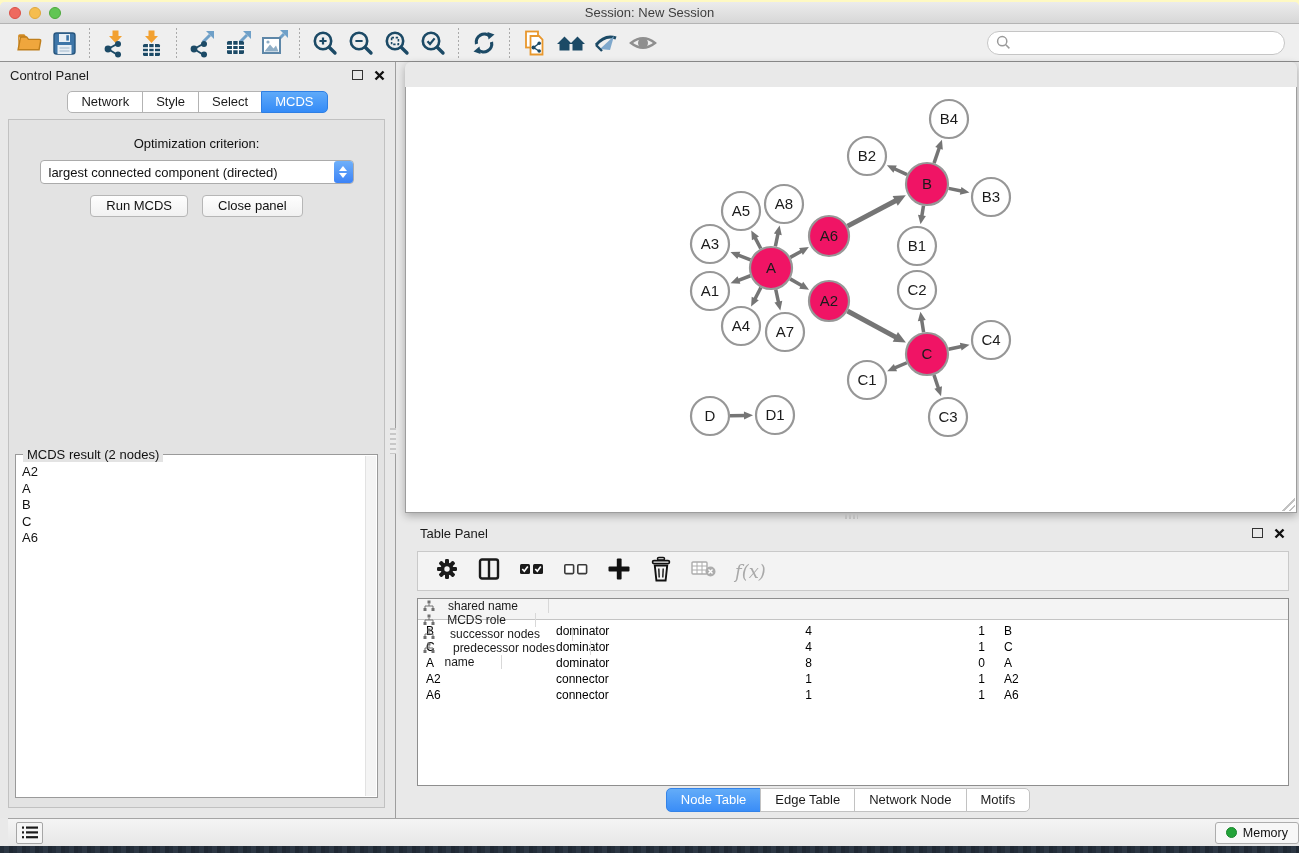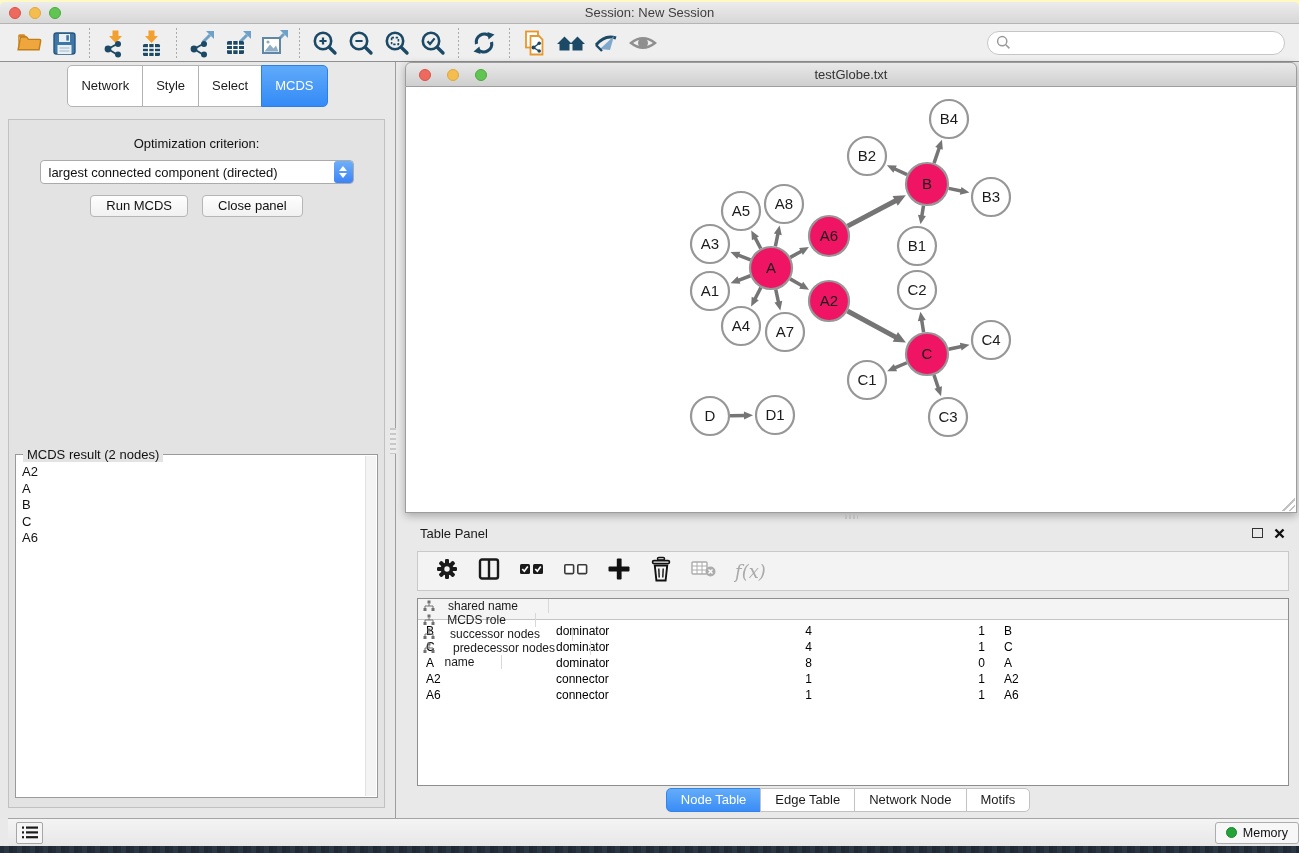--- a/index.html
+++ b/index.html
@@ -39,21 +39,21 @@
   .control-panel { position:absolute; left:0; top:0; width:396px; height:756px;
     background:#E8E8E8; border-right:1px solid #9E9E9E; }
   .panel-header { height:26px; display:flex; align-items:center; padding:0 10px; }
   .panel-title { font-size:13px; color:#1b1b1b; }
   .panel-header .spacer { flex:1; }
   .float-btn { width:11px; height:10px; border:1.6px solid #333; margin-right:10px; background:transparent; }
   .close-btn { width:12px; height:12px; display:flex; align-items:center; justify-content:center; }
 
   .cp-tabs { display:flex; justify-content:center; margin-top:3px; }
   .ctab { font-size:13px; color:#1b1b1b; background:#fff; border:1px solid #B3B3B3; margin-left:-1px;
-    padding:12px 13px; line-height:16px; }
+    padding:2px 13px; line-height:16px; }
   .ctab:first-child { border-radius:5px 0 0 5px; margin-left:0; }
   .ctab:last-child { border-radius:0 5px 5px 0; }
   .ctab.active { background:linear-gradient(#5FAAF9,#348BF7); border-color:#2E7FE4; color:#fff; }
 
   .cp-inner { position:absolute; left:8px; right:10px; top:57px; bottom:10px;
     background:#E3E3E3; border:1px solid #C1C1C1; }
   .opt-label { text-align:center; margin-top:16px; font-size:13px; color:#111; }
   .dropdown { width:314px; height:24px; margin:9px auto 0; background:#fff; border:1px solid #ABABAB;
     border-radius:4px; display:flex; align-items:center; position:relative; }
   .dropdown .dd-value { flex:1; font-size:13px; color:#111; padding-left:8px; white-space:nowrap; }
@@ -311,20 +311,30 @@
           <circle cx="6.2" cy="6.2" r="4.6" fill="none" stroke="#9A9A9A" stroke-width="1.5"></circle>
           <line x1="9.8" y1="9.8" x2="13.4" y2="13.4" stroke="#9A9A9A" stroke-width="1.5"></line>
         </svg>
         <input type="text" placeholder="" style="">
       </div>
     </div>
 
     <div class="main">
 
       <div class="control-panel">
+        <div class="panel-header">
+          <span class="panel-title">Control Panel</span>
+          <span class="spacer"></span>
+          <span class="float-btn"></span>
+          <span class="close-btn">
+            <svg width="11" height="11" viewBox="0 0 11 11">
+                <path d="M1.5 1.5 L9.5 9.5 M9.5 1.5 L1.5 9.5" stroke="#111" stroke-width="2.4"></path>
+              </svg>
+          </span>
+        </div>
         <div class="cp-tabs">
             <div class="ctab">Network</div>
             <div class="ctab">Style</div>
             <div class="ctab">Select</div>
             <div class="ctab active">MCDS</div>
           </div>
         <div class="cp-inner">
           <div class="opt-label">Optimization criterion:</div>
           <div class="dropdown">
             <span class="dd-value">largest connected component (directed)</span>
@@ -348,28 +358,20 @@
               </div>
             <div class="gb-scrollbar"></div>
           </div>
         </div>
       </div>
       <div class="v-grip"></div>
 
       <div class="right-area">
 
         <div class="net-window">
-          <div class="nw-titlebar">
-            <div class="nw-lights">
-              <div class="light red"></div>
-              <div class="light yellow"></div>
-              <div class="light green"></div>
-            </div>
-            <div class="nw-title">testGlobe.txt</div>
-          </div>
           <div class="nw-canvas">
             <svg width="890" height="424" id="graph-svg">
                 <line x1="344.4146596993366" y1="188.76168568713538" x2="331.1352213054199" y2="193.7686870487761" stroke="#757575" stroke-width="3.5"></line>
                 <polygon points="324.5853403006634,196.23831431286462 331.59540029872835,189.32029011346134 334.4178314576867,196.80586840461166" fill="#757575"></polygon>
                 <line x1="344.52754906265756" y1="172.94526520498002" x2="330.98641259922414" y2="167.6176049570718" stroke="#757575" stroke-width="3.5"></line>
                 <polygon points="324.47245093734244,165.05473479501998 334.3120417380771,164.62758976801135 331.38304726716075,172.0721173815904" fill="#757575"></polygon>
                 <line x1="354.8926957847771" y1="200.54078814943088" x2="348.3232646473392" y2="213.24168834847748" stroke="#757575" stroke-width="3.5"></line>
                 <polygon points="345.1073042152229,219.45921185056912 345.68923991246294,209.6275613866705 352.7949810577106,213.30294473766065" fill="#757575"></polygon>
                 <line x1="354.7535784776823" y1="161.53179910759638" x2="348.50664655214604" y2="149.6626284490775" stroke="#757575" stroke-width="3.5"></line>
                 <polygon points="345.2464215223177,143.46820089240362 352.9778123073392,149.56947916251096 345.89846652828334,153.29545062517195" fill="#757575"></polygon>

